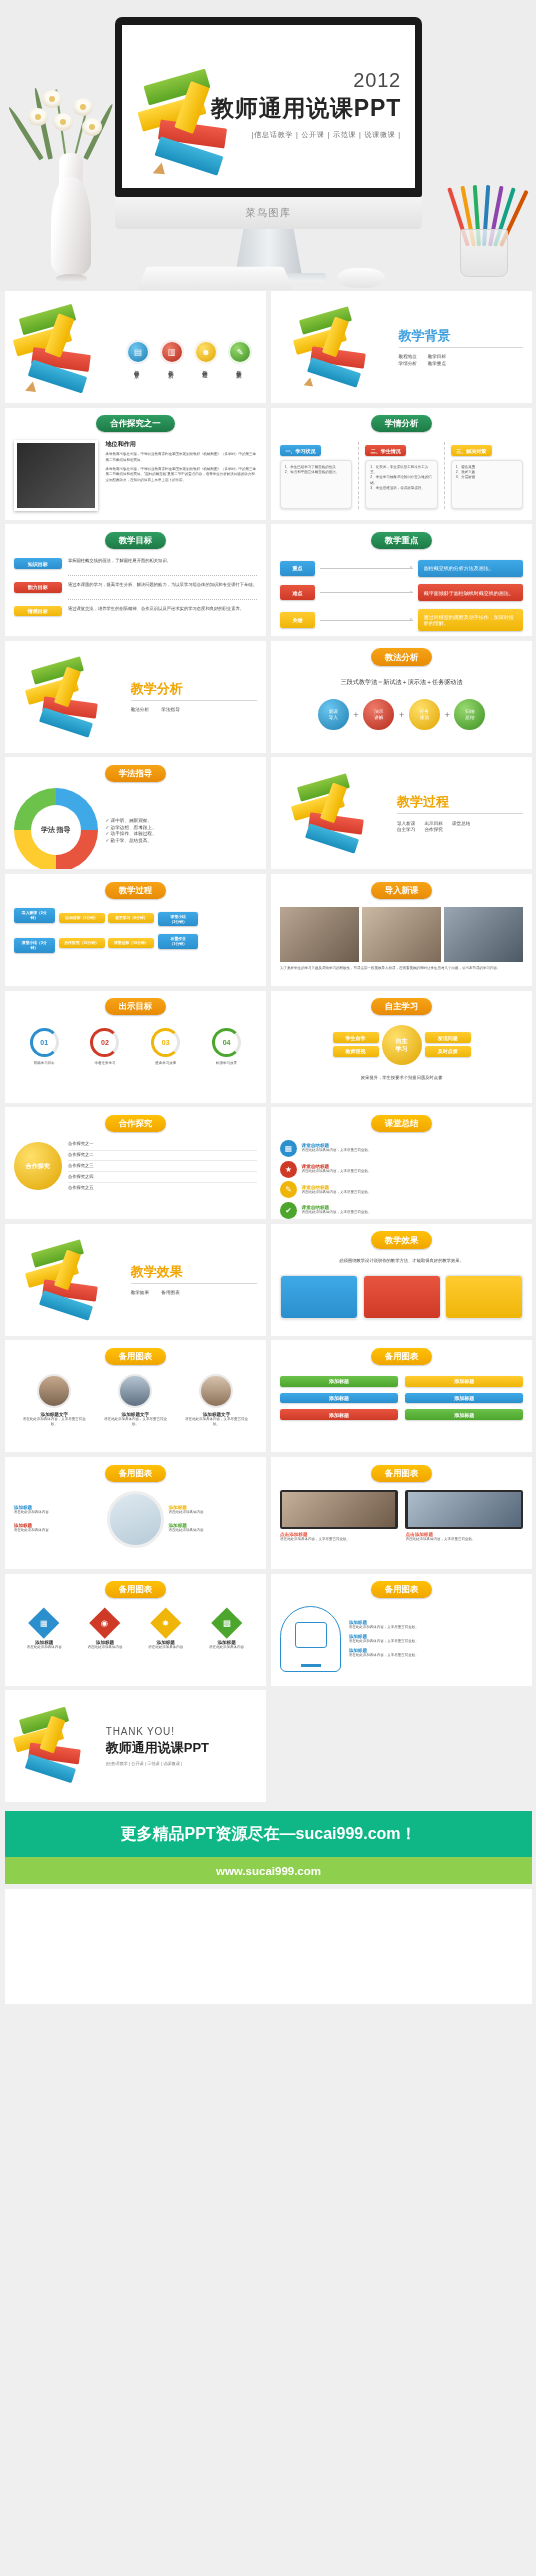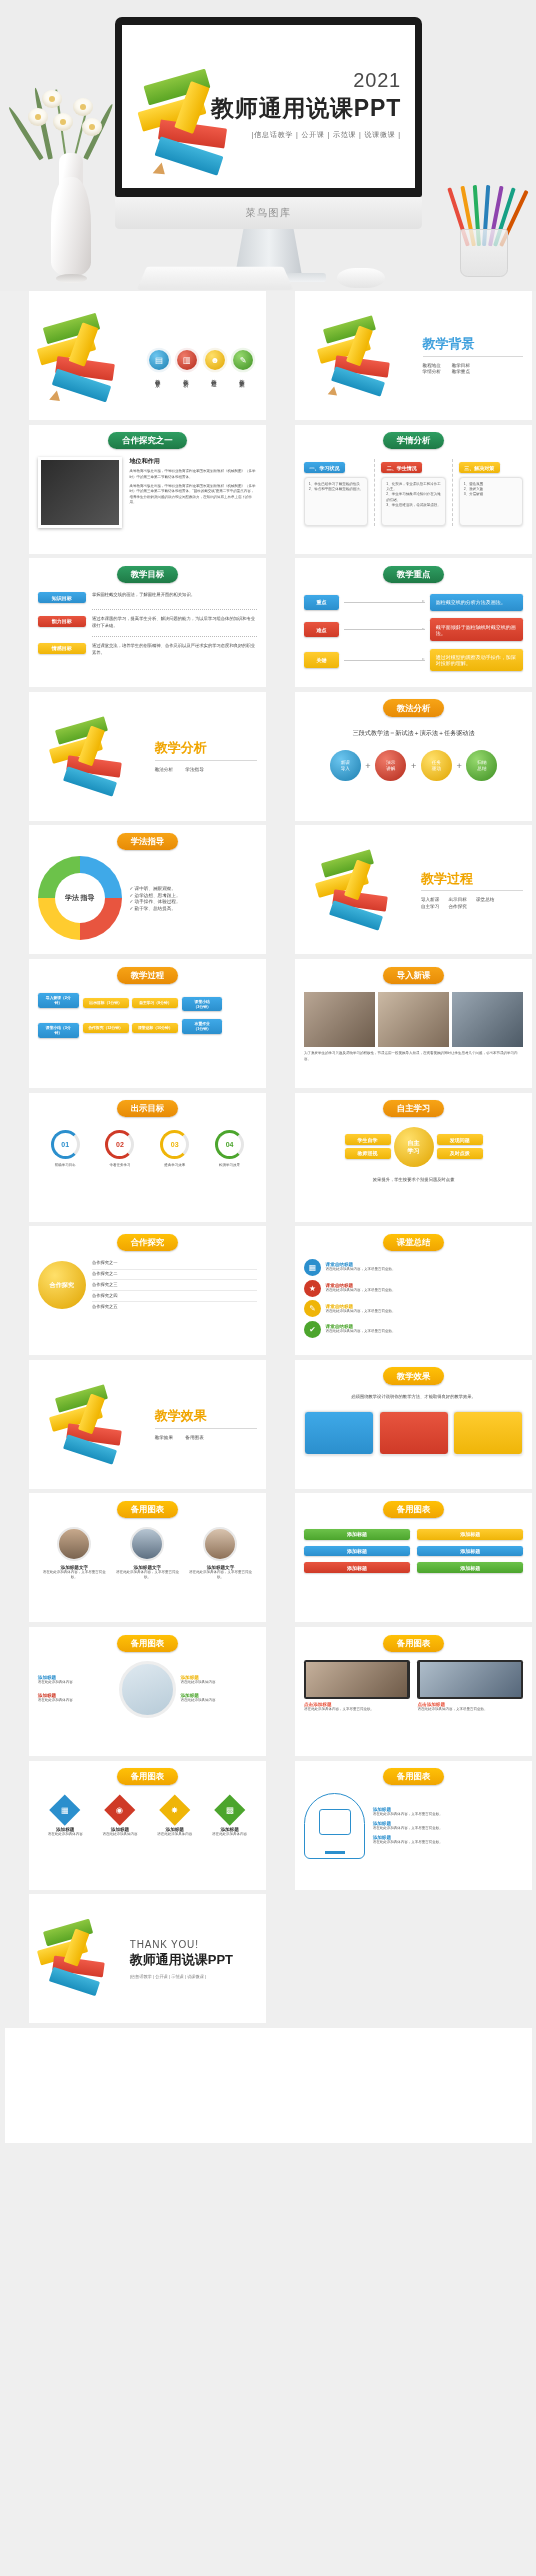--- a/index.html
+++ b/index.html
@@ -57,21 +57,21 @@
   .zlogo { position:relative; width:100%; height:100%; }
   .zlogo i { position:absolute; display:block; }
   .bar { height:20px; border-radius:1.5px; }
   .bar.g  { background:linear-gradient(#8cc63f,#5aa524); }
   .bar.y  { background:linear-gradient(#ffd73e,#f0b400); }
   .bar.r  { background:linear-gradient(#ef5a48,#d43b2b); }
   .bar.b  { background:linear-gradient(#3fb4db,#1a8fbd); }
 
   
   .grid { display:grid; grid-template-columns:1fr 1fr; gap:4.6px; padding:0 4.6px 4.6px 4.6px; background:#efefef;}
-  .slide { background:#fff; height:129px; position:relative; overflow:hidden; padding:7.7px 9.2px;margin-left:24px; }
+  .slide { background:#fff; height:112px; position:relative; overflow:hidden; padding:7.7px 9.2px; }
 
   .pill { display:inline-block; padding:3.1px 14px; border-radius:10.7px; color:#fff; font-size:8.4px;
      font-weight:bold; background:linear-gradient(#2f9e62,#1e7a46); box-shadow:0 0.8px 1.5px rgba(0,0,0,.25); }
   .pill-wrap { text-align:center; }
   .pill.orange { background:linear-gradient(#f7a416,#e78b06); }
   .pill.yellow { background:linear-gradient(#ffc107,#f0a500); color:#fff; }
 
   .tiny { font-size:3.5px; line-height:1.55; color:#555; }
   .tiny2 { font-size:4.3px; line-height:1.6; color:#444; }
   .h3 { font-size:6.1px; font-weight:bold; color:#222; margin-bottom:3.1px;}
@@ -148,21 +148,21 @@
             <div class="zlogo">
               <i class="bar g" style="left:6.1px;top:20px;width:64px;transform:rotate(-16deg);"></i>
               <i class="bar y" style="left:0px;top:46px;width:66px;transform:rotate(-16deg);"></i>
               <i class="bar r" style="left:20px;top:67px;width:67px;transform:rotate(8deg);"></i>
               <i class="bar b" style="left:17px;top:89px;width:66px;transform:rotate(18deg);"></i>
               <i style="left:43px;top:26px;width:20px;height:49px;background:linear-gradient(90deg,#ffd73e,#f0b400);transform:rotate(20deg);border-radius:1.5px;"></i>
               <i style="left:17px;top:107px;width:0;height:0;border-left:10.7px solid #d9a05b;border-top:7px solid transparent;border-bottom:7px solid transparent;transform:rotate(40deg);"></i>
             </div>
           </div>
           <div class="hero-txt">
-            <div class="hero-year">2021</div>
+            <div class="hero-year">2012</div>
             <div class="hero-title">教师通用说课PPT</div>
             <div class="hero-sub">|信息话教学 | 公开课 | 示范课 | 说课微课 |</div>
           </div>
         </div>
       </div>
       <div class="stand-top">
         <span class="stand-brand">菜鸟图库</span>
       </div>
       <div class="stand-neck"></div>
       <div class="stand-foot"></div>
@@ -723,15 +723,17 @@
         <div style="flex:1;">
           <div style="font-size:10px;color:#555;letter-spacing:0.8px;">THANK YOU!</div>
           <div style="font-size:13px;font-weight:bold;color:#222;margin-top:1.5px;">教师通用说课PPT</div>
           <div style="font-size:4.2px;color:#777;margin-top:4.6px;">|信息话教学 | 公开课 | 示范课 | 说课微课 |</div>
         </div>
       </div>
     </div>
 
   </div>
 
+  <div class="banner-a">更多精品PPT资源尽在—sucai999.com！</div>
+  <div class="banner-b">www.sucai999.com</div>
   <div class="tail"></div>
 </div>
 
 
 </body></html>

